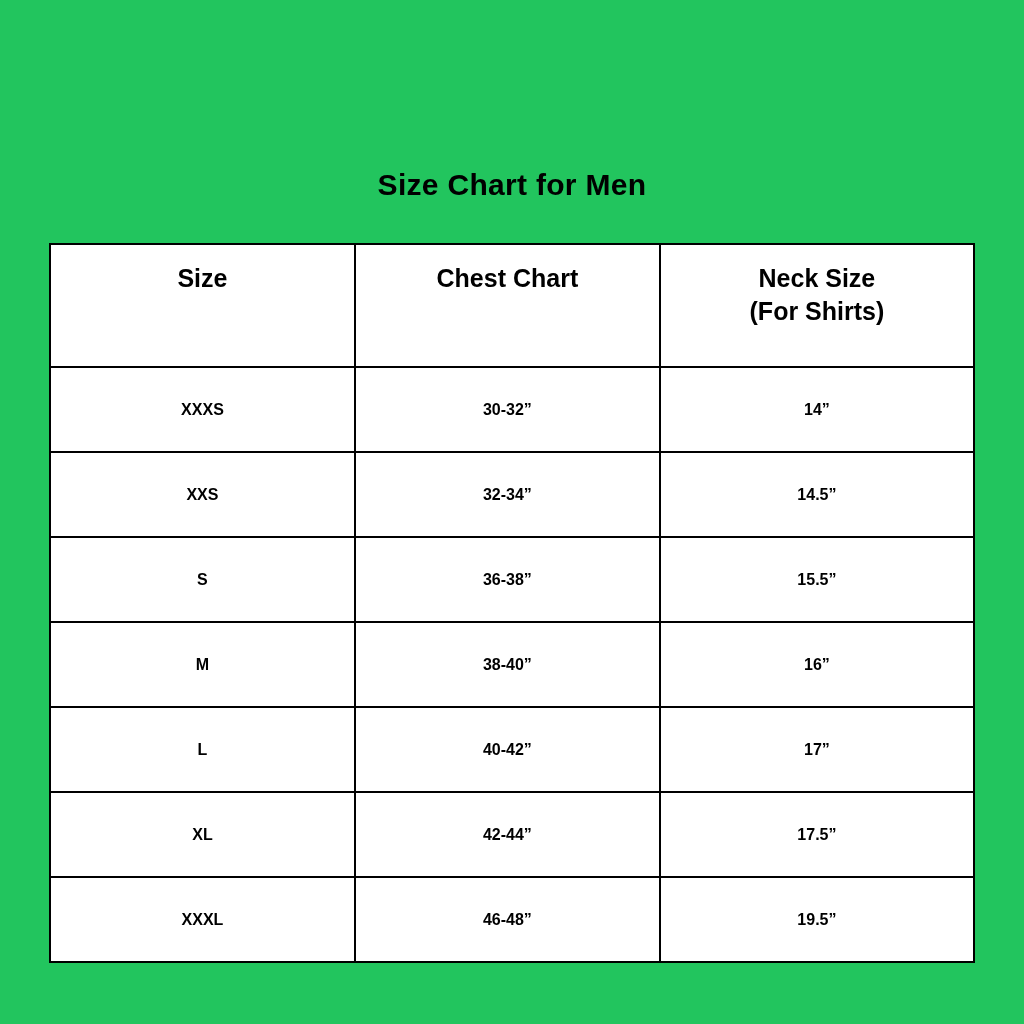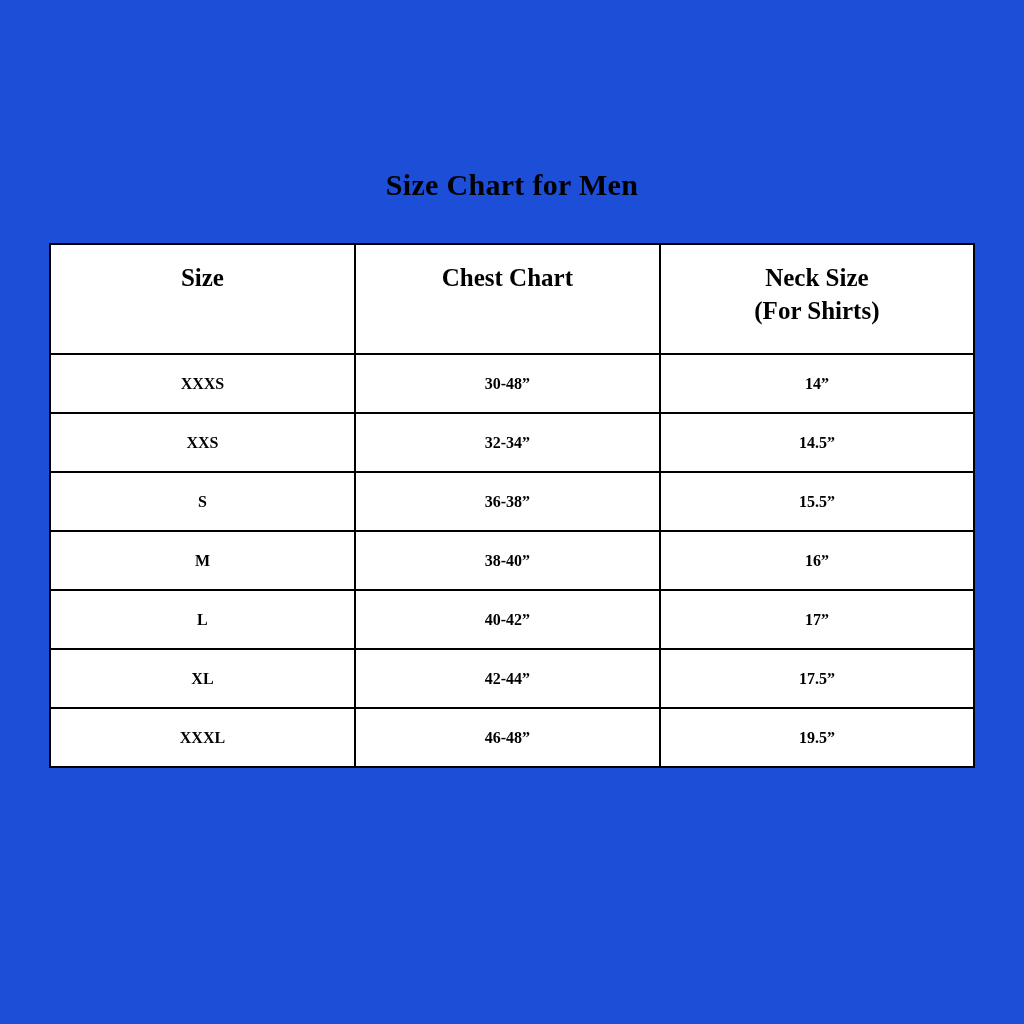--- a/index.html
+++ b/index.html
@@ -4,22 +4,22 @@
 <style>
   html, body {
     margin: 0;
     padding: 0;
     background: #ffffff;
   }
   .page {
     position: relative;
     width: 1024px;
     height: 1024px;
-    background: #1d4ed8;
-    font-family: Liberation Serif, serif;
+    background: #22c55e;
+    font-family: Liberation Sans, sans-serif;
     color: #000000;
   }
   .title {
     position: absolute;
     top: 168px;
     left: 0;
     width: 100%;
     margin: 0;
     text-align: center;
     font-size: 30px;
@@ -35,21 +35,21 @@
     border-collapse: collapse;
     table-layout: fixed;
     background: #ffffff;
   }
   .size-table th,
   .size-table td {
     border: 2px solid #000000;
     text-align: center;
     font-weight: bold;
     color: #000000;
-    padding: 3px;
+    padding: 16px;
   }
   .size-table th {
     height: 88px;
     vertical-align: top;
     padding-top: 17px;
     font-size: 25px;
     line-height: 1.3;
   }
   .size-table th .hline {
     display: block;
@@ -86,21 +86,21 @@
         </th>
         <th>
           <span class="hline">Neck Size</span>
           <span class="hline">(For Shirts)</span>
         </th>
       </tr>
     </thead>
     <tbody>
       <tr>
         <td>XXXS</td>
-        <td>30-48”</td>
+        <td>30-32”</td>
         <td>14”</td>
       </tr>
       <tr>
         <td>XXS</td>
         <td>32-34”</td>
         <td>14.5”</td>
       </tr>
       <tr>
         <td>S</td>
         <td>36-38”</td>

